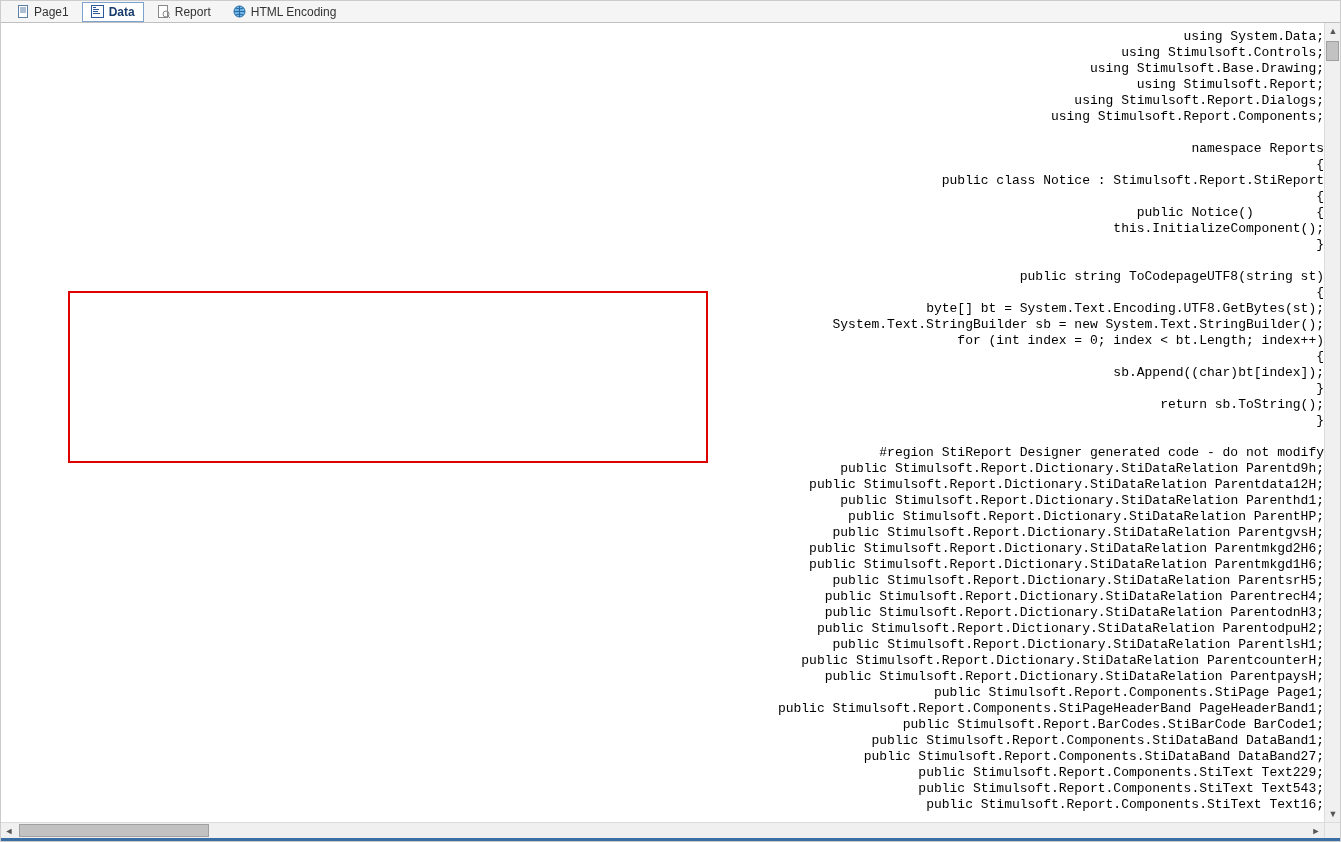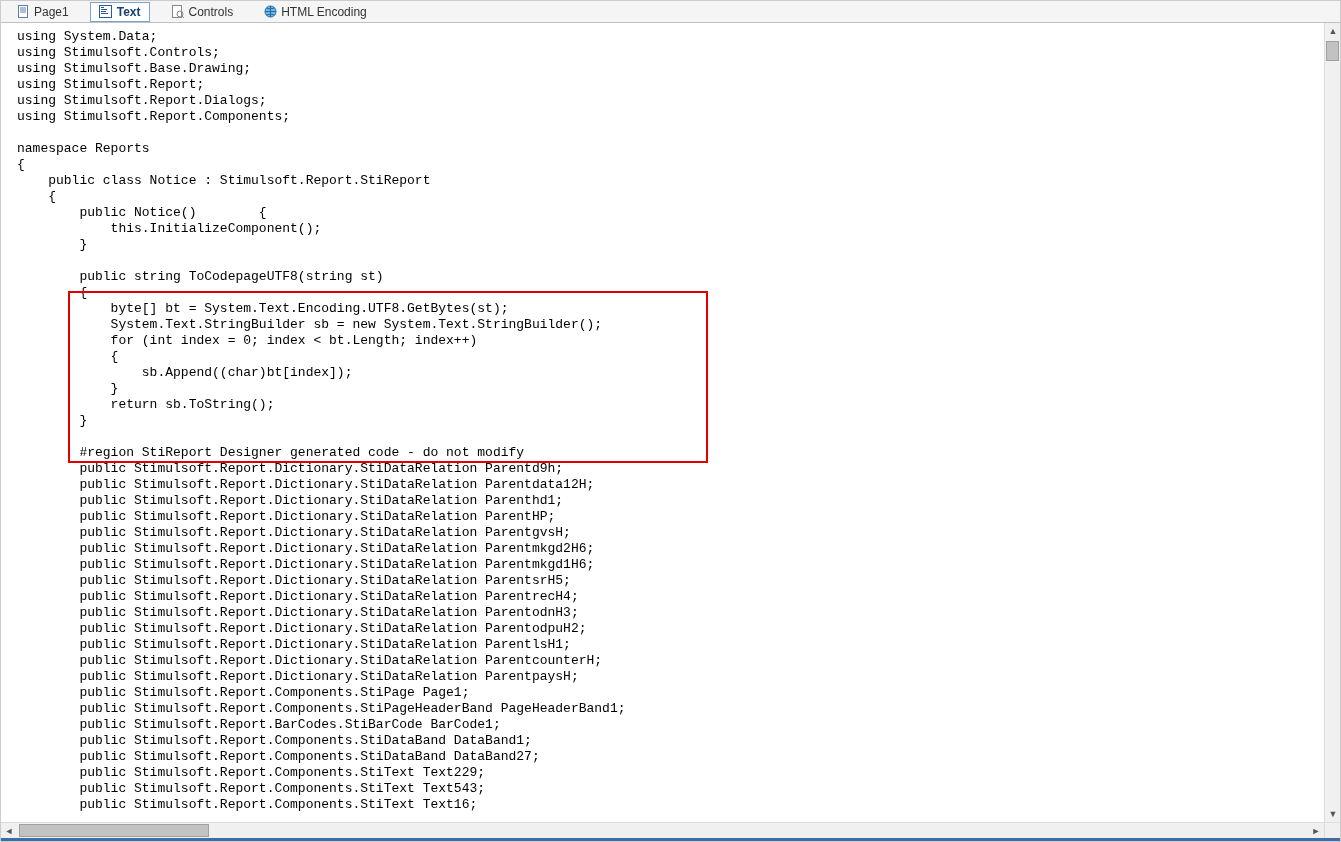--- a/index.html
+++ b/index.html
@@ -1,22 +1,22 @@
 <!DOCTYPE html>
 <html><head>
 <meta charset="utf-8">
 <style>
   * { margin: 0; padding: 0; box-sizing: border-box; }
   html, body { width: 100%; height: 100%; font-family: "Segoe UI", Tahoma, sans-serif; font-size: 12px; background: #fff; }
   .app { width: 1341px; height: 842px; display: flex; flex-direction: column; border: 1px solid #ccc; }
-  .tabs { display: flex; align-items: center; height: 22px; background: #f5f5f5; border-bottom: 1px solid #c0c0c0; padding-left: 6px; gap: 12px; }
+  .tabs { display: flex; align-items: center; height: 22px; background: #f5f5f5; border-bottom: 1px solid #c0c0c0; padding-left: 6px; gap: 4px; }
   .tab { display: flex; align-items: center; gap: 4px; padding: 2px 8px; height: 20px; cursor: pointer; color: #333; border: 1px solid transparent; }
   .tab.active { background: #fff; border: 1px solid #7da2ce; color: #1a3e6e; font-weight: bold; }
   .tab .ico { width: 14px; height: 14px; display: inline-flex; align-items: center; justify-content: center; }
-  .editor-wrap { flex: 1; position: relative; overflow: hidden; background: #fff; }
+  .editor-wrap { flex: 1; position: relative; overflow: hidden; background: #fff; text-align: right; }
   .editor-scroll { position: absolute; inset: 0 16px 16px 0; overflow: hidden; }
   pre.code { font-family: Consolas, "Courier New", monospace; font-size: 13px; line-height: 16px; white-space: pre; color: #000; padding: 6px 0 6px 16px; }
   .highlight-box { position: absolute; border: 2px solid #e00000; pointer-events: none; }
   .vscroll { position: absolute; top: 0; right: 0; bottom: 16px; width: 16px; background: #f0f0f0; border-left: 1px solid #dcdcdc; }
   .vscroll .thumb { position: absolute; left: 1px; right: 1px; background: #c2c2c2; border: 1px solid #a0a0a0; }
   .hscroll { position: absolute; left: 0; right: 16px; bottom: 0; height: 16px; background: #f0f0f0; border-top: 1px solid #dcdcdc; }
   .hscroll .thumb { position: absolute; top: 1px; bottom: 1px; background: #c2c2c2; border: 1px solid #a0a0a0; }
   .hscroll .arrow, .vscroll .arrow { position: absolute; width: 14px; height: 14px; display:flex; align-items:center; justify-content:center; color:#555; font-size:9px;}
   .hscroll .arrow.left { left:1px; top:1px; }
   .hscroll .arrow.right { right:1px; top:1px; }
@@ -45,31 +45,31 @@
     <div class="tab active">
       <span class="ico">
         <svg width="13" height="13" viewBox="0 0 13 13">
             <rect x="0.5" y="0.5" width="12" height="12" fill="#fff" stroke="#2a5a9c"></rect>
             <rect x="2" y="2" width="3" height="1" fill="#2a5a9c"></rect>
             <rect x="2" y="4" width="6" height="1" fill="#2a5a9c"></rect>
             <rect x="2" y="6" width="5" height="1" fill="#2a5a9c"></rect>
             <rect x="2" y="8" width="7" height="1" fill="#2a5a9c"></rect>
           </svg>
       </span>
-      <span>Text</span>
+      <span>Data</span>
     </div>
     <div class="tab">
       <span class="ico">
         <svg width="13" height="13" viewBox="0 0 13 13">
             <rect x="1.5" y="0.5" width="9" height="12" fill="#fff" stroke="#888"></rect>
             <circle cx="9" cy="9" r="3" fill="none" stroke="#888"></circle>
             <line x1="11" y1="11" x2="13" y2="13" stroke="#888"></line>
           </svg>
       </span>
-      <span>Controls</span>
+      <span>Report</span>
     </div>
     <div class="tab">
       <span class="ico">
         <svg width="13" height="13" viewBox="0 0 13 13">
             <circle cx="6.5" cy="6.5" r="5.5" fill="#6fb7e8" stroke="#2a6aa0"></circle>
             <path d="M1 6.5 h11 M6.5 1 v11 M2.5 3 Q6.5 5 10.5 3 M2.5 10 Q6.5 8 10.5 10" stroke="#2a6aa0" fill="none"></path>
           </svg>
       </span>
       <span>HTML Encoding</span>
     </div>

